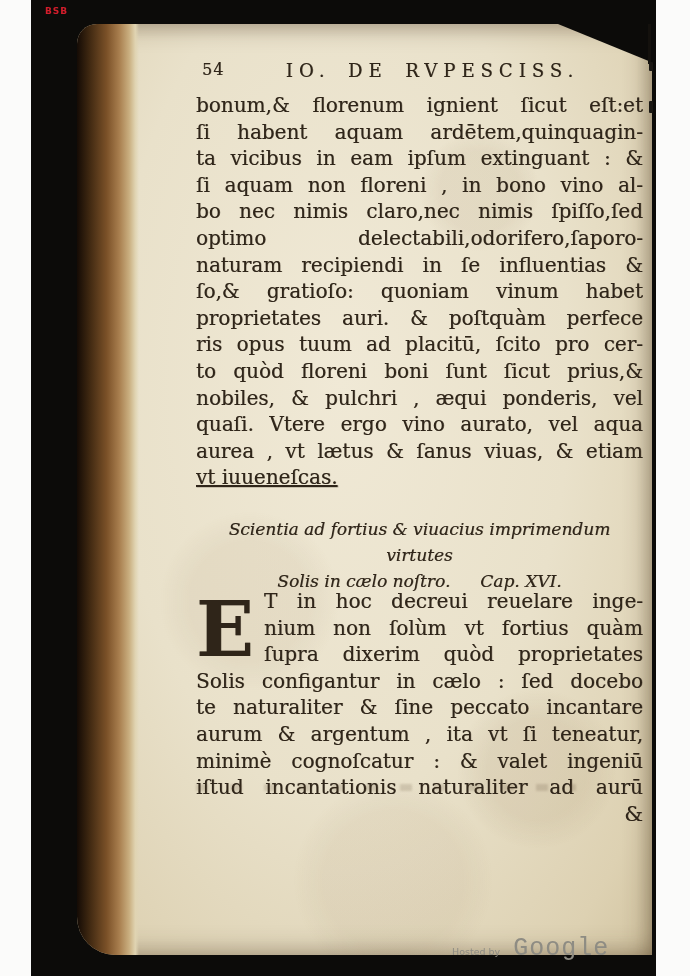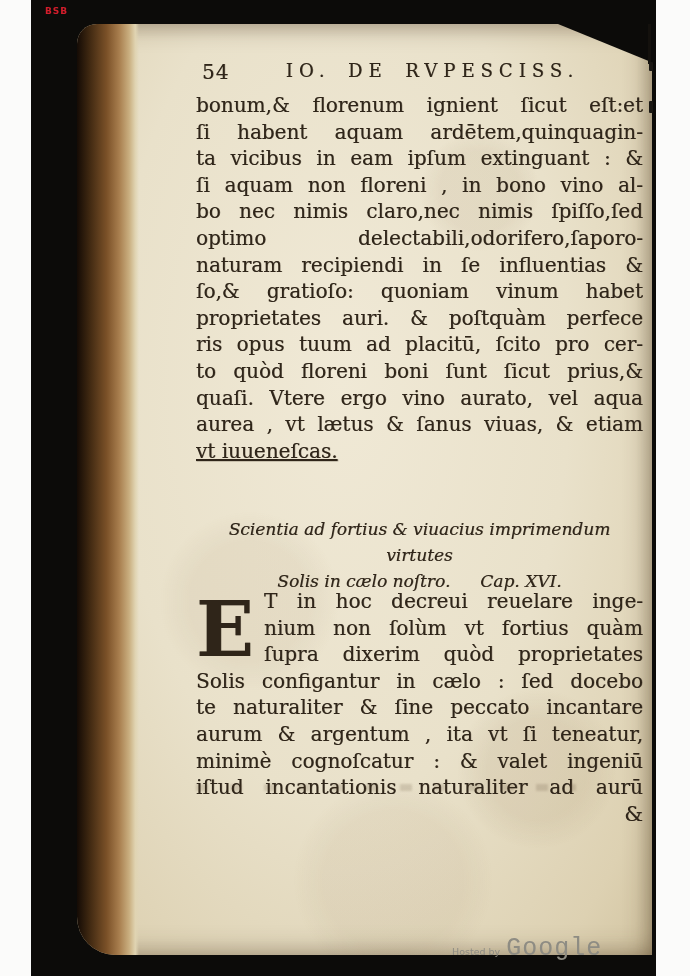--- a/index.html
+++ b/index.html
@@ -46,21 +46,21 @@
     font-family:"DejaVu Sans","Liberation Sans",sans-serif;
     font-size:9px;font-weight:bold;letter-spacing:1px;color:#d21d2b;margin-left:12px;}
 
   
   .ink{color:#2f2519;text-shadow:.5px .4px .6px rgba(47,37,25,.5);}
 
   .text-col{position:absolute;left:119px;width:447px;}
 
   
   .header-row{top:36px;height:28px;}
-  .page-number{position:absolute;left:6px;top:0;font-size:20px;letter-spacing:1px;}
+  .page-number{position:absolute;left:6px;top:0;font-size:16px;letter-spacing:1px;}
   .running-header{display:block;text-align:center;font-size:18px;letter-spacing:6px;word-spacing:6px;padding-left:26px;}
 
   
   .para{font-size:20px;}
   .line{height:26.6px;line-height:26.6px;text-align:justify;text-align-last:justify;overflow:hidden;white-space:nowrap0;}
   .line.flush-left{text-align-last:left;text-decoration:underline;}
   .para-1{top:68px;}
 
   
   .chapter-heading{top:492px;font-style:italic;font-size:17px;line-height:26px;text-align:center;}
@@ -72,21 +72,21 @@
   .line.indented{margin-left:68px;}
 
   
   .catchword{top:778px;text-align:right;font-size:21px;}
 
   
   .ghost-row{position:absolute;left:119px;top:760px;width:380px;height:7px;opacity:.16;filter:blur(1px);
     background:repeating-linear-gradient(90deg,#4d3a24 0 12px,transparent 12px 34px);}
 
   
-  .google-watermark{position:absolute;left:452px;top:934px;z-index:6;display:flex;align-items:baseline;gap:6px;color:#8e8c83;}
+  .google-watermark{position:absolute;left:452px;top:934px;z-index:6;display:flex;align-items:baseline;gap:13px;color:#8e8c83;}
   .hosted-by{font-family:"DejaVu Sans","Liberation Sans",sans-serif;font-size:9.5px;}
   .google-logo{font-family:Liberation Mono, monospace;font-size:25px;letter-spacing:1px;text-align:right;}
 </style>
 </head>
 <body>
 
 <div class="stage">
 
   <div class="photo-bg"></div>
 
@@ -103,20 +103,21 @@
       <div class="line">ſi habent aquam ardētem,quinquagin-</div>
       <div class="line">ta vicibus in eam ipſum extinguant : &amp;</div>
       <div class="line">ſi aquam non floreni , in bono vino al-</div>
       <div class="line">bo nec nimis claro,nec nimis ſpiſſo,ſed</div>
       <div class="line">optimo delectabili,odorifero,ſaporo-</div>
       <div class="line">naturam recipiendi in ſe influentias &amp;</div>
       <div class="line">ſo,&amp; gratioſo: quoniam vinum habet</div>
       <div class="line">proprietates auri. &amp; poſtquàm perfece</div>
       <div class="line">ris opus tuum ad placitū, ſcito pro cer-</div>
       <div class="line">to quòd floreni boni ſunt ſicut prius,&amp;</div>
+      <div class="line">nobiles, &amp; pulchri , æqui ponderis, vel</div>
       <div class="line">quaſi. Vtere ergo vino aurato, vel aqua</div>
       <div class="line">aurea , vt lætus &amp; ſanus viuas, &amp; etiam</div>
       <div class="line flush-left">vt iuueneſcas.</div>
     </div>
 
     <div class="text-col chapter-heading ink">
       <div>Scientia ad fortius &amp; viuacius imprimendum virtutes</div>
       <div><span>Solis in cælo noſtro.</span><span class="gap"></span><span>Cap. XVI.</span></div>
     </div>
 

